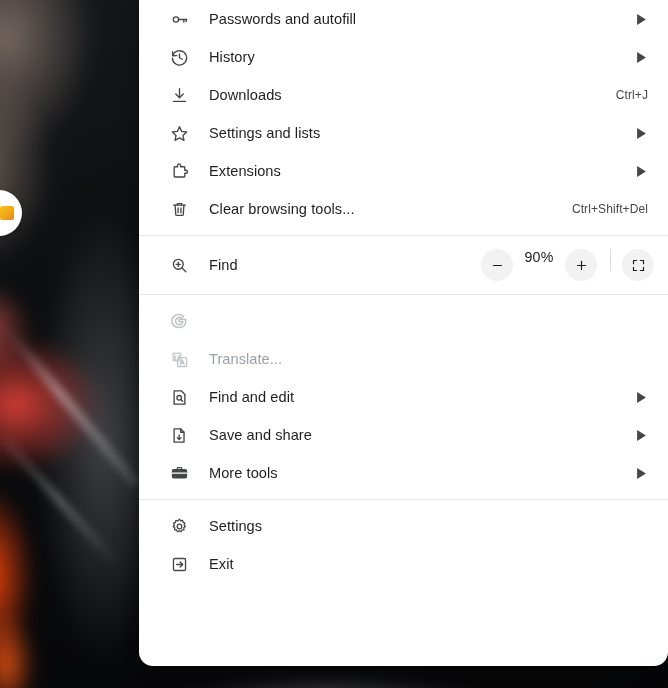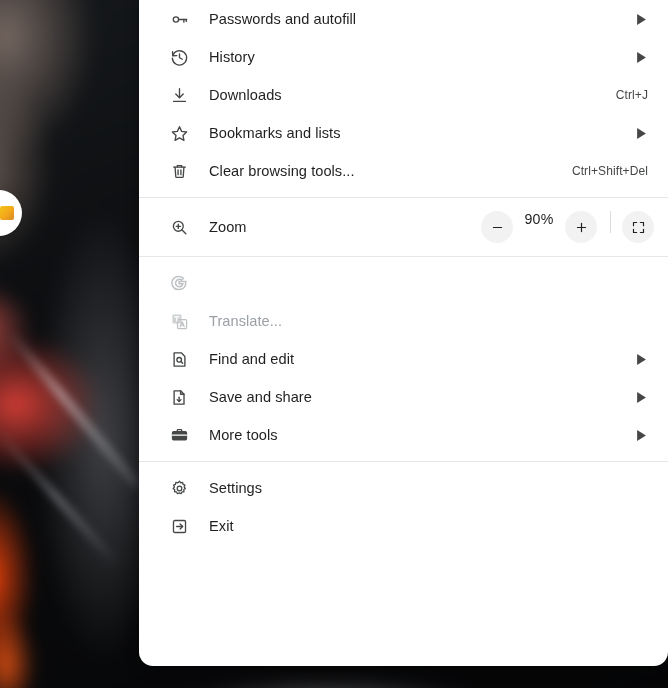--- a/index.html
+++ b/index.html
@@ -282,30 +282,45 @@
           <span class="mi-shortcut">Ctrl+J</span>
         </span>
       </div>
 
       <div class="menu-item">
         <span class="mi-icon">
           <svg width="19" height="19" viewBox="0 0 24 24" fill="none" stroke="currentColor" stroke-width="1.7" stroke-linejoin="round">
             <polygon points="12,3.4 14.7,9.3 21,10.1 16.4,14.4 17.6,20.6 12,17.5 6.4,20.6 7.6,14.4 3,10.1 9.3,9.3"></polygon>
           </svg>
         </span>
-        <span class="mi-label">Bookmarks and lists</span>
-        <span class="mi-right">
-          <span class="mi-arrow">
-            <svg width="9" height="11" viewBox="0 0 8 10">
-                <path d="M0 0 L8 5 L0 10 Z" fill="currentColor"></path>
-              </svg>
-          </span>
-        </span>
-      </div>
-
+        <span class="mi-label">Settings and lists</span>
+        <span class="mi-right">
+          <span class="mi-arrow">
+            <svg width="9" height="11" viewBox="0 0 8 10">
+                <path d="M0 0 L8 5 L0 10 Z" fill="currentColor"></path>
+              </svg>
+          </span>
+        </span>
+      </div>
+
+      <div class="menu-item">
+        <span class="mi-icon">
+          <svg width="19" height="19" viewBox="0 0 24 24" fill="none" stroke="currentColor" stroke-width="1.7" stroke-linejoin="round" stroke-linecap="round">
+            <path d="M9.6 4.2a1.9 1.9 0 1 1 3.8 0V6h4.3a1 1 0 0 1 1 1v3.4h1.5a1.9 1.9 0 1 1 0 3.8h-1.5V18a1 1 0 0 1-1 1H6.3a1 1 0 0 1-1-1V7a1 1 0 0 1 1-1h3.3z"></path>
+          </svg>
+        </span>
+        <span class="mi-label">Extensions</span>
+        <span class="mi-right">
+          <span class="mi-arrow">
+            <svg width="9" height="11" viewBox="0 0 8 10">
+                <path d="M0 0 L8 5 L0 10 Z" fill="currentColor"></path>
+              </svg>
+          </span>
+        </span>
+      </div>
 
       <div class="menu-item">
         <span class="mi-icon">
           <svg width="19" height="19" viewBox="0 0 24 24" fill="none" stroke="currentColor" stroke-width="1.7" stroke-linecap="round" stroke-linejoin="round">
             <path d="M4.6 6.4h14.8"></path>
               <path d="M9.2 6.4V4.6h5.6v1.8"></path>
               <path d="M6.4 6.4l.9 12.1a1 1 0 0 0 1 .9h7.4a1 1 0 0 0 1-.9l.9-12.1"></path>
               <path d="M10.2 10v6"></path>
               <path d="M13.8 10v6"></path>
           </svg>
@@ -321,21 +336,21 @@
 
     <div class="zoom-row">
       <span class="mi-icon">
         <svg width="19" height="19" viewBox="0 0 24 24" fill="none" stroke="currentColor" stroke-width="1.7" stroke-linecap="round">
           <circle cx="10.5" cy="10.5" r="6.2"></circle>
             <path d="M15.2 15.2 L20 20"></path>
             <path d="M10.5 7.8v5.4"></path>
             <path d="M7.8 10.5h5.4"></path>
         </svg>
       </span>
-      <span class="mi-label">Zoom</span>
+      <span class="mi-label">Find</span>
 
       <div class="zoom-controls">
         <div class="zoom-btn">
           <svg width="15" height="15" viewBox="0 0 24 24" fill="none" stroke="currentColor" stroke-width="1.9" stroke-linecap="round">
               <path d="M5.5 12h13"></path>
             </svg>
         </div>
         <div class="zoom-level">90%</div>
         <div class="zoom-btn">
           <svg width="15" height="15" viewBox="0 0 24 24" fill="none" stroke="currentColor" stroke-width="1.9" stroke-linecap="round">

